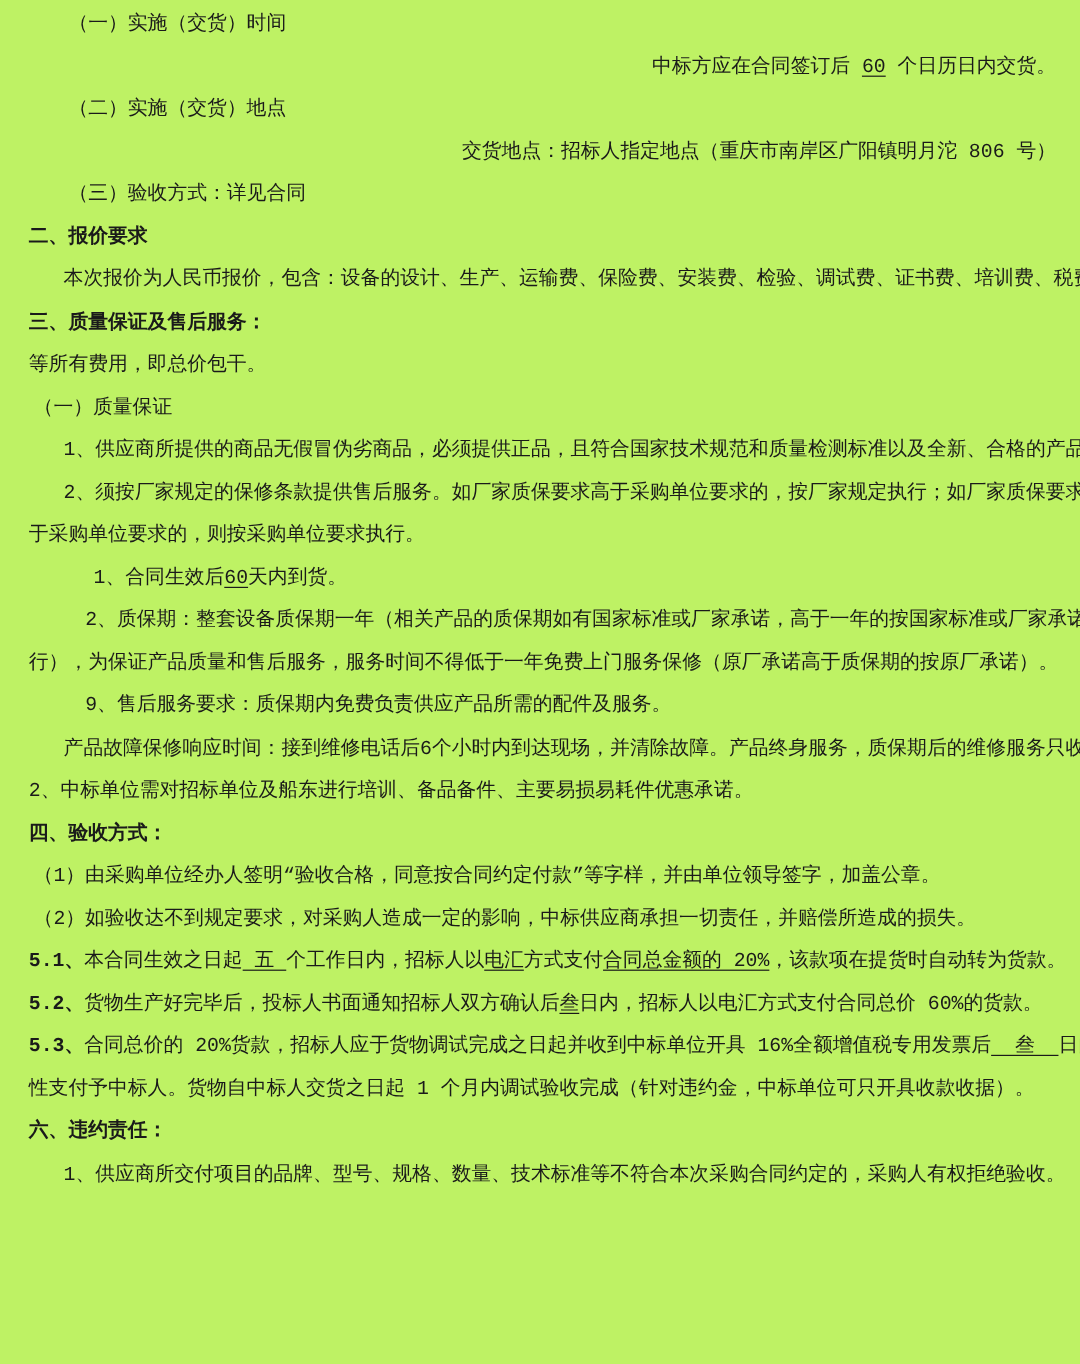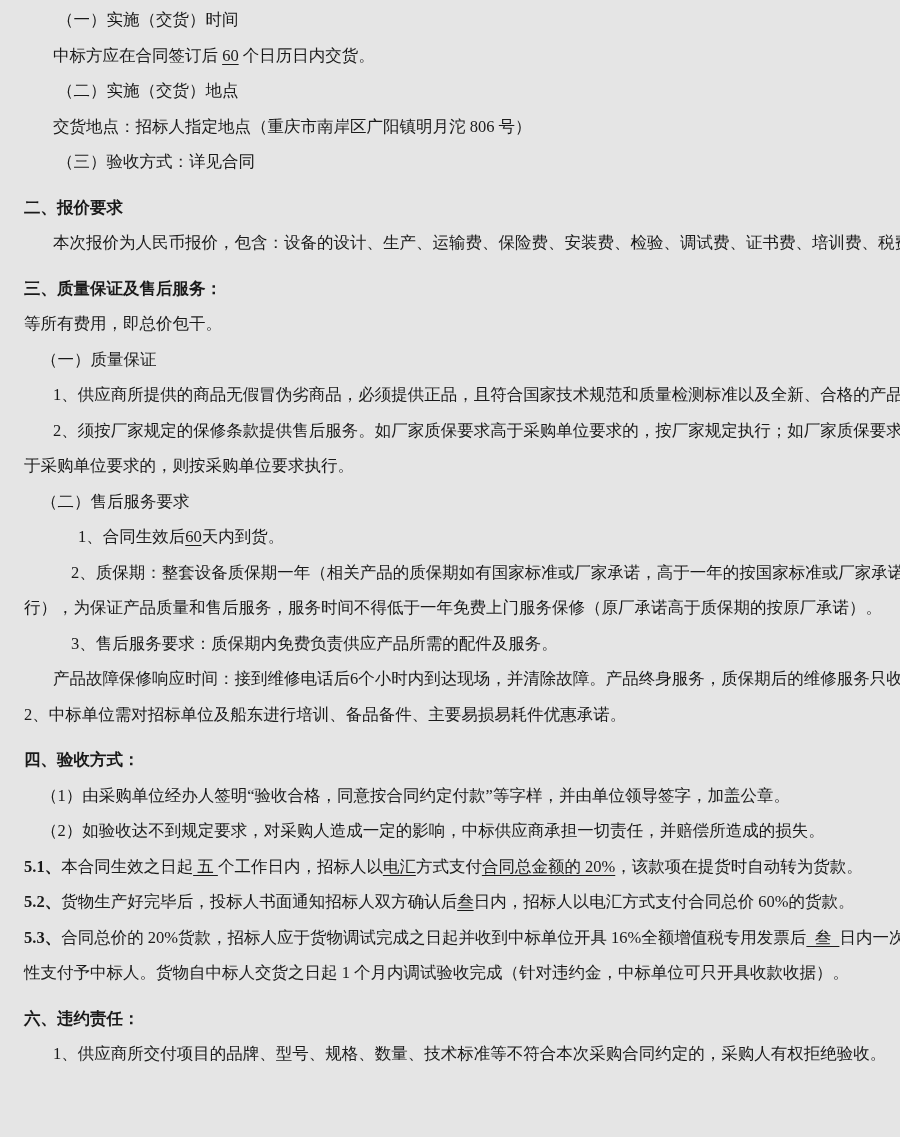--- a/index.html
+++ b/index.html
@@ -19,57 +19,56 @@
     font-size: 16.5px;
     overflow: hidden;
   }
   .doc-body { display: block; }
   .line {
     height: 35.5px;
     line-height: 35.5px;
     white-space: nowrap;
   }
   
-  .h2    { padding-left: 0;    font-weight: bold; margin-top: 10px; }
+  .h2    { padding-left: 0;    font-weight: bold; }
   .sub1  { padding-left: 33px; }   
-  .sub0  { padding-left: 4px; margin-left: 13px;  }   
-  .pind  { padding-left: 29px; }   
+  .sub0  { padding-left: 4px;  }   
+  .pind  { padding-left: 29px; text-align: right; }   
   .flush { padding-left: 0;    }   
   .item  { padding-left: 54px; }   
   .item2 { padding-left: 47px; }   
   .b { font-weight: bold; }
   .u {
     text-decoration: underline;
     text-decoration-thickness: 1px;
     text-underline-offset: 3px;
   }
 </style>
 </head>
 <body>
 
-<div class="page" style="background: #e5e5e5; color: rgb(26, 26, 26);">
+<div class="page" style="background: #bef264; color: rgb(26, 26, 26); font-family: Liberation Mono, monospace;">
   <main class="doc-body">
       <div class="line sub1"><span>（一）实施（交货）时间</span></div>
       <div class="line pind"><span>中标方应在合同签订后 </span><span class="u">60</span><span> 个日历日内交货。</span></div>
       <div class="line sub1"><span>（二）实施（交货）地点</span></div>
       <div class="line pind"><span>交货地点：招标人指定地点（重庆市南岸区广阳镇明月沱 806 号）</span></div>
       <div class="line sub1"><span>（三）验收方式：详见合同</span></div>
       <div class="line h2"><span class="b">二、报价要求</span></div>
       <div class="line pind"><span>本次报价为人民币报价，包含：设备的设计、生产、运输费、保险费、安装费、检验、调试费、证书费、培训费、税费</span></div>
       <div class="line h2"><span class="b">三、质量保证及售后服务：</span></div>
       <div class="line flush"><span>等所有费用，即总价包干。</span></div>
       <div class="line sub0"><span>（一）质量保证</span></div>
       <div class="line pind"><span>1、供应商所提供的商品无假冒伪劣商品，必须提供正品，且符合国家技术规范和质量检测标准以及全新、合格的产品，</span></div>
       <div class="line pind"><span>2、须按厂家规定的保修条款提供售后服务。如厂家质保要求高于采购单位要求的，按厂家规定执行；如厂家质保要求低</span></div>
       <div class="line flush"><span>于采购单位要求的，则按采购单位要求执行。</span></div>
-      <div class="line sub0"><span>（二）售后服务要求</span></div>
       <div class="line item"><span>1、合同生效后</span><span class="u">60</span><span>天内到货。</span></div>
       <div class="line item2"><span>2、质保期：整套设备质保期一年（相关产品的质保期如有国家标准或厂家承诺，高于一年的按国家标准或厂家承诺执</span></div>
       <div class="line flush"><span>行），为保证产品质量和售后服务，服务时间不得低于一年免费上门服务保修（原厂承诺高于质保期的按原厂承诺）。</span></div>
-      <div class="line item2"><span>3、售后服务要求：质保期内免费负责供应产品所需的配件及服务。</span></div>
+      <div class="line item2"><span>9、售后服务要求：质保期内免费负责供应产品所需的配件及服务。</span></div>
       <div class="line pind"><span>产品故障保修响应时间：接到维修电话后6个小时内到达现场，并清除故障。产品终身服务，质保期后的维修服务只收取</span></div>
       <div class="line flush"><span>2、中标单位需对招标单位及船东进行培训、备品备件、主要易损易耗件优惠承诺。</span></div>
       <div class="line h2"><span class="b">四、验收方式：</span></div>
       <div class="line sub0"><span>（1）由采购单位经办人签明“验收合格，同意按合同约定付款”等字样，并由单位领导签字，加盖公章。</span></div>
       <div class="line sub0"><span>（2）如验收达不到规定要求，对采购人造成一定的影响，中标供应商承担一切责任，并赔偿所造成的损失。</span></div>
       <div class="line flush"><span class="b">5.1、</span><span>本合同生效之日起</span><span class="u">&nbsp;五&nbsp;</span><span>个工作日内，招标人以</span><span class="u">电汇</span><span>方式支付</span><span class="u">合同总金额的 20%</span><span>，该款项在提货时自动转为货款。</span></div>
       <div class="line flush"><span class="b">5.2、</span><span>货物生产好完毕后，投标人书面通知招标人双方确认后</span><span class="u">叁</span><span>日内，招标人以电汇方式支付合同总价 60%的货款。</span></div>
       <div class="line flush"><span class="b">5.3、</span><span>合同总价的 20%货款，招标人应于货物调试完成之日起并收到中标单位开具 16%全额增值税专用发票后</span><span class="u">&nbsp;&nbsp;叁&nbsp;&nbsp;</span><span>日内一次</span></div>
       <div class="line flush"><span>性支付予中标人。货物自中标人交货之日起 1 个月内调试验收完成（针对违约金，中标单位可只开具收款收据）。</span></div>
       <div class="line h2"><span class="b">六、违约责任：</span></div>

